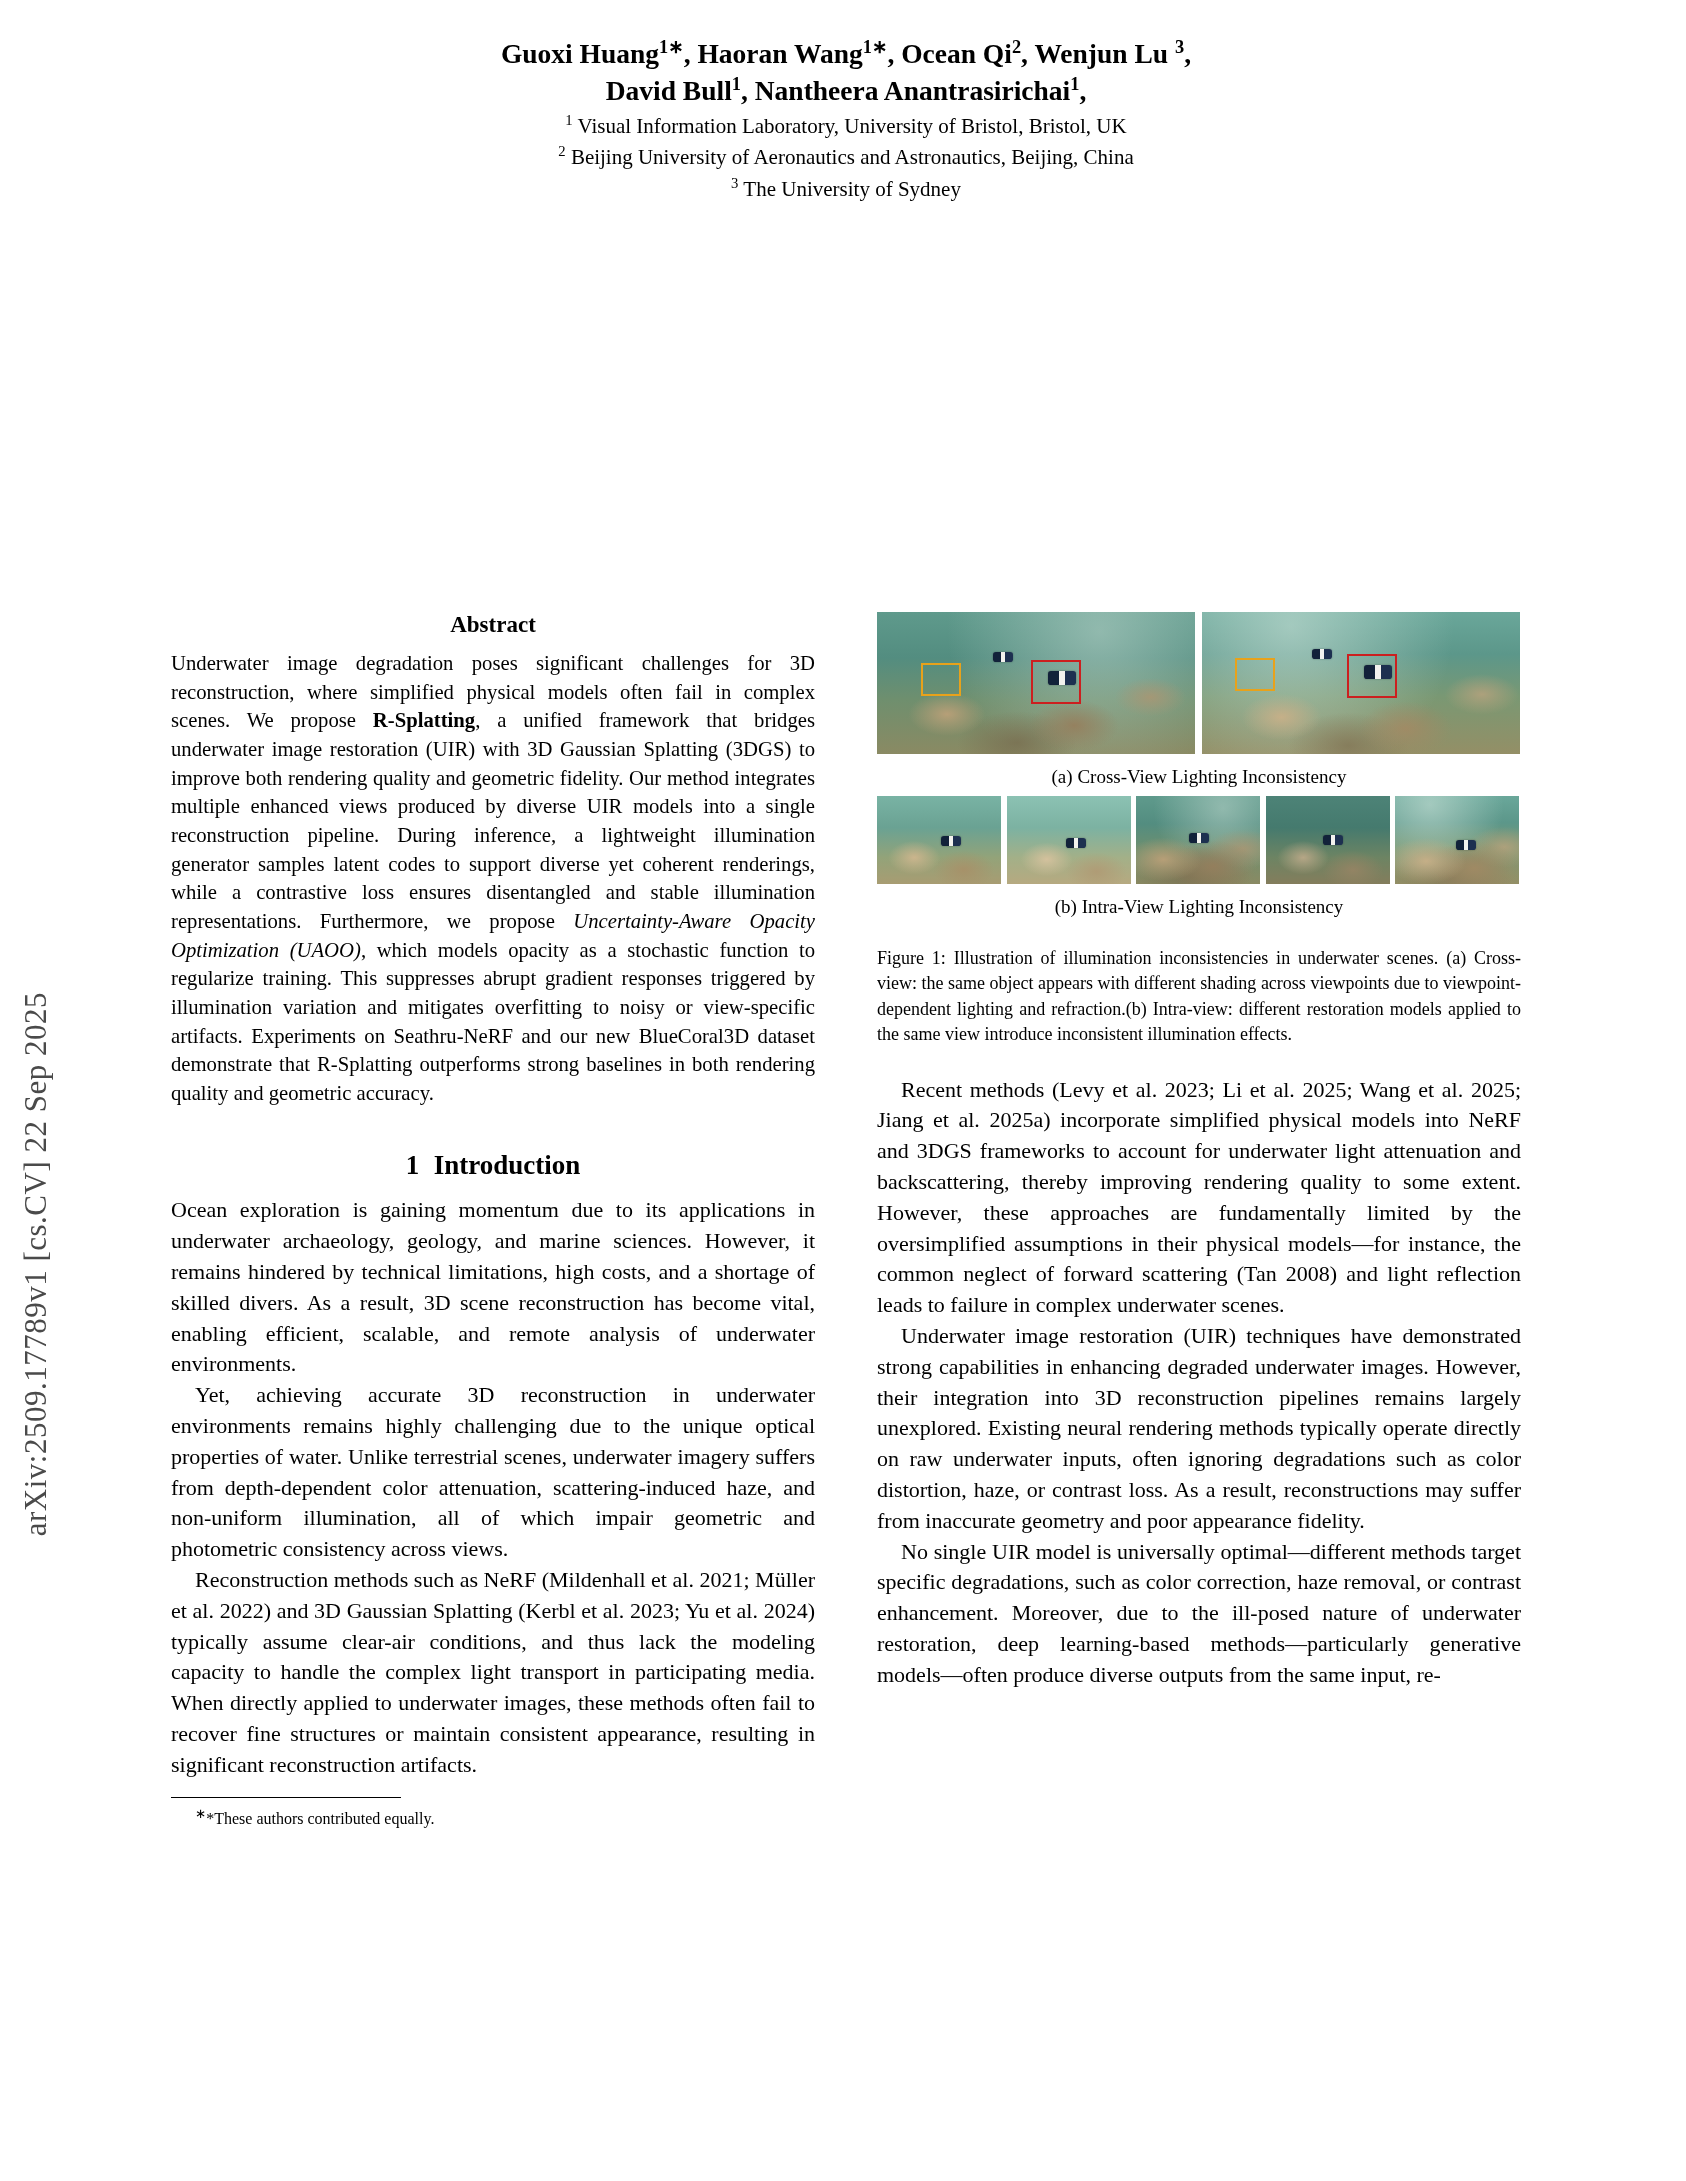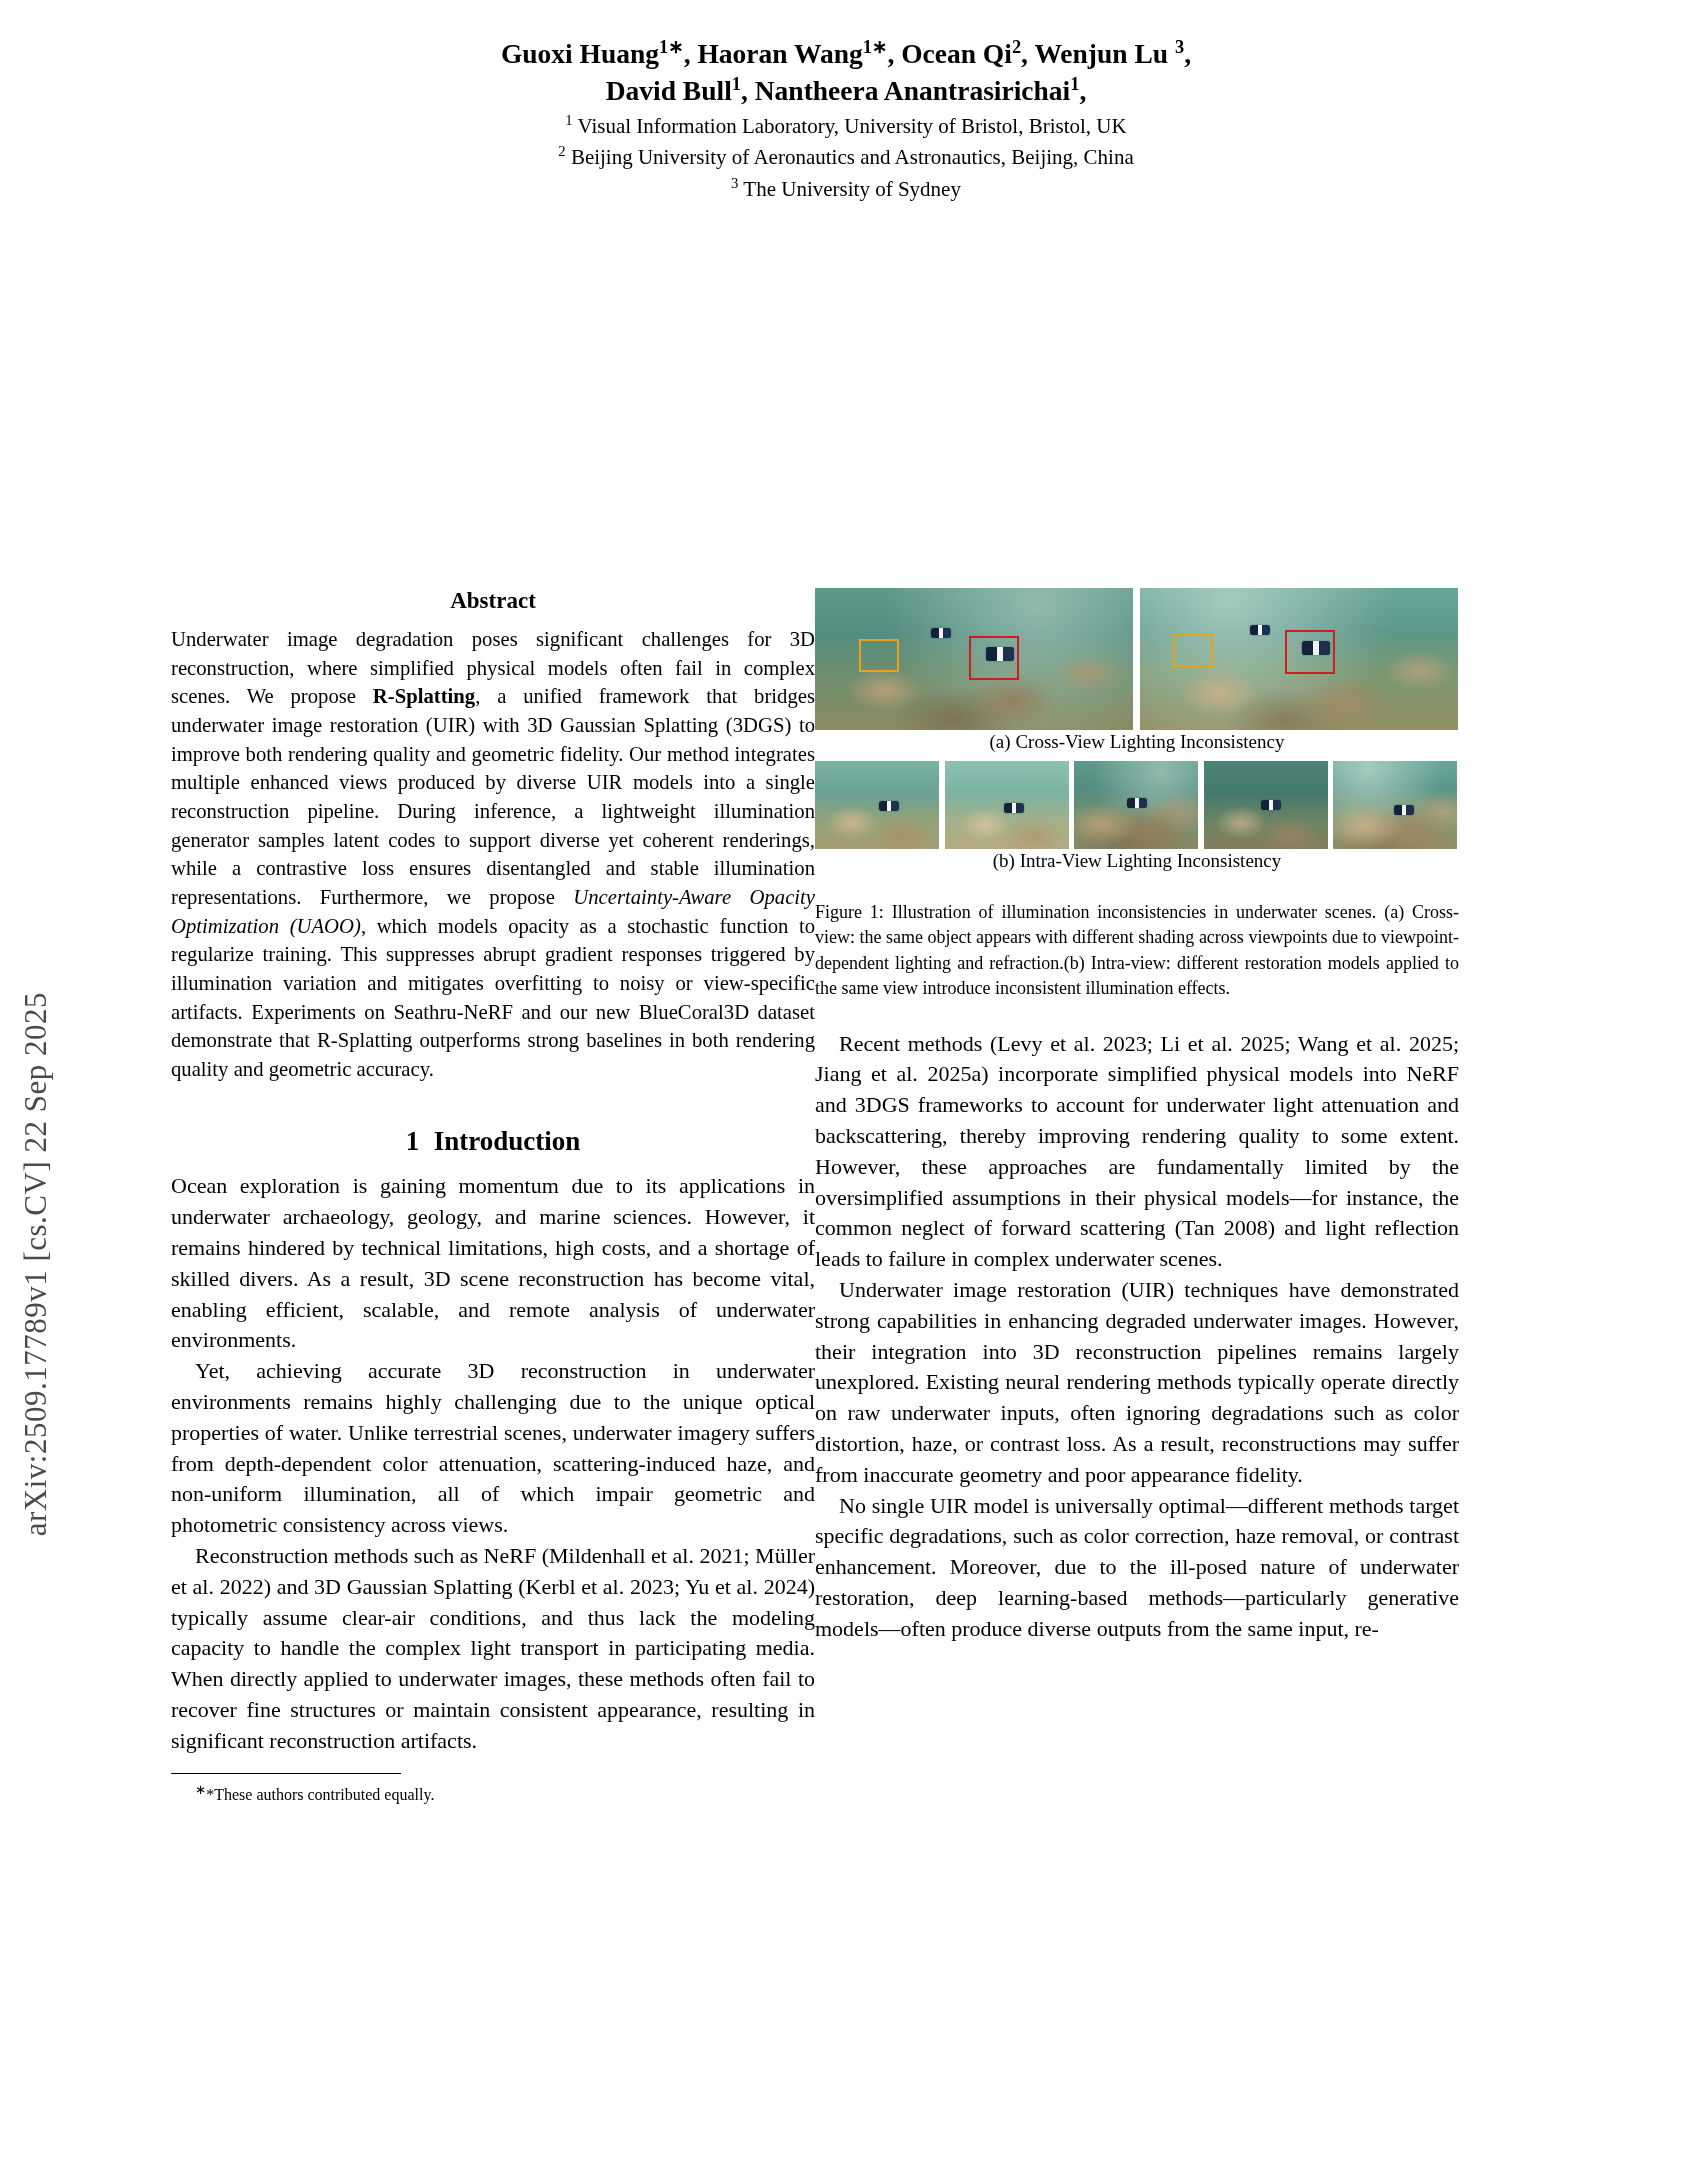--- a/index.html
+++ b/index.html
@@ -58,24 +58,25 @@
 
   .affils {
     text-align: center;
     font-size: 21px;
     line-height: 1.42;
   }
   .affils sup { font-size: 14.7px; }
 
   .columns {
     position: absolute;
-    top: 588px;
+    top: 612px;
     left: 171px;
     width: 1350px;
     display: flex;
+    gap: 62px;
   }
   .col {
     width: 644px;
   }
 
   .abstract-head {
     text-align: center;
     font-size: 23px;
     font-weight: bold;
     margin-bottom: 11px;
@@ -128,21 +129,21 @@
   .fig-img {
     position: relative;
     overflow: hidden;
     background: #2f6b62;
   }
   .fig-top-img { width: 318px; height: 142px; }
 
   .fig-caption-sub {
     text-align: center;
     font-size: 19px;
-    margin-top: 1px;
+    margin-top: 12px;
     margin-bottom: 8.3px;
   }
 
   .fig-row-bottom {
     display: flex;
     gap: 5.5px;
   }
   .fig-bot-img { width: 124px; height: 88px; }
 
   .fig-caption {

